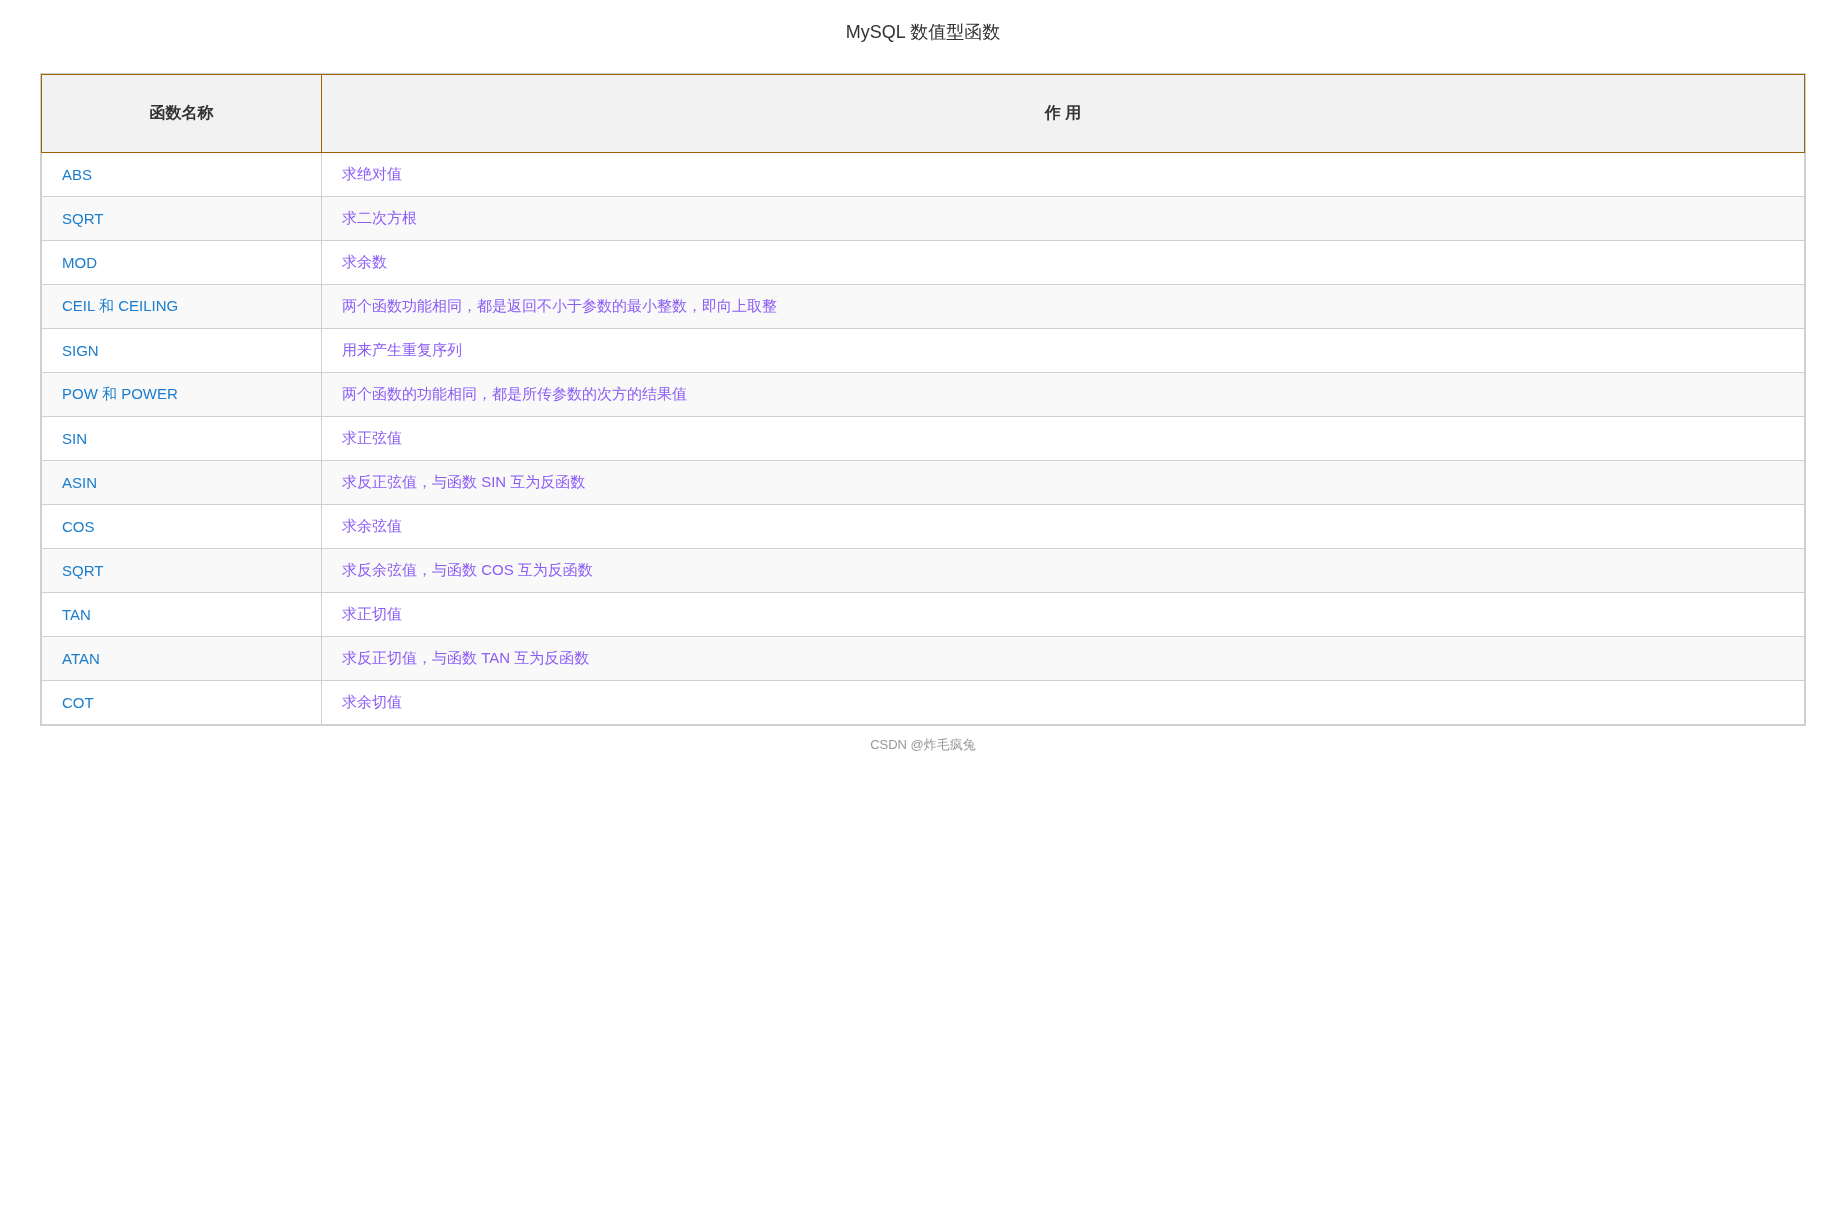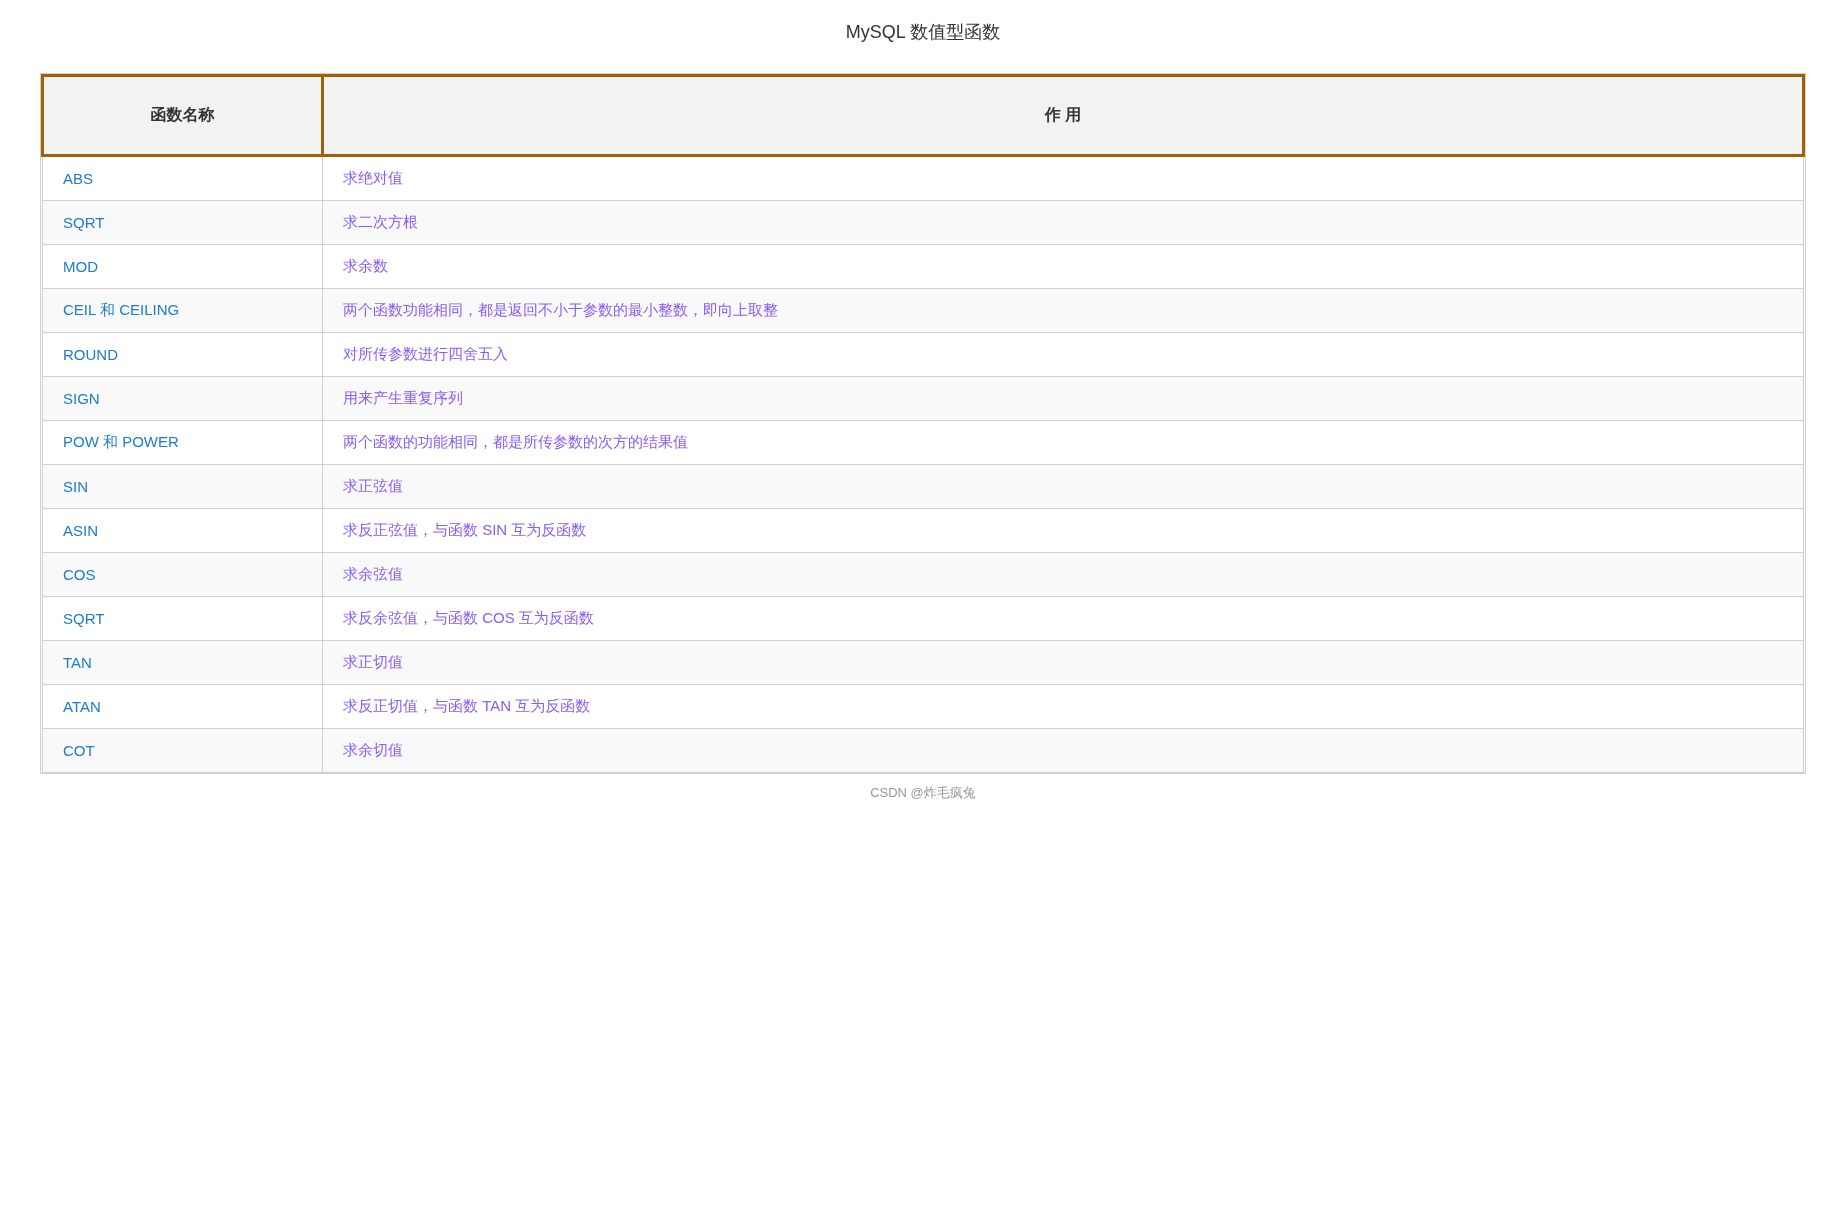--- a/index.html
+++ b/index.html
@@ -30,21 +30,21 @@
       width: 100%;
     }
 
     table {
       width: 100%;
       border-collapse: collapse;
     }
 
     thead tr th {
       background-color: #f2f2f2;
-      border: 3px solid #a16207;
+      border: 1px solid #a16207;
       padding: 28px 20px;
       font-weight: bold;
       font-size: 16px;
       color: #333;
       text-align: center;
     }
 
     thead tr th:first-child {
       width: 280px;
       text-align: center;
@@ -108,24 +108,20 @@
         </tr>
         <tr>
           <td>MOD</td>
           <td>求余数</td>
         </tr>
         <tr>
           <td>CEIL 和 CEILING</td>
           <td>两个函数功能相同，都是返回不小于参数的最小整数，即向上取整</td>
         </tr>
         <tr>
-          <td>ROUND</td>
-          <td>对所传参数进行四舍五入</td>
-        </tr>
-        <tr>
           <td>SIGN</td>
           <td>用来产生重复序列</td>
         </tr>
         <tr>
           <td>POW 和 POWER</td>
           <td>两个函数的功能相同，都是所传参数的次方的结果值</td>
         </tr>
         <tr>
           <td>SIN</td>
           <td>求正弦值</td>

